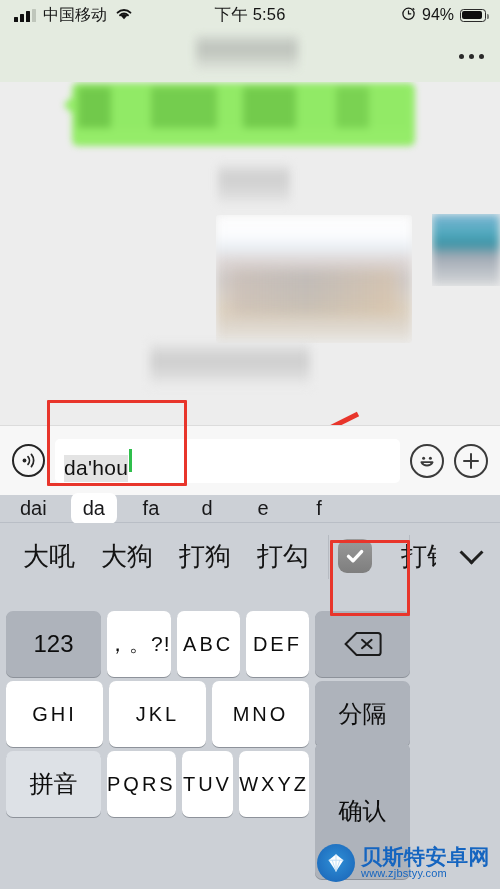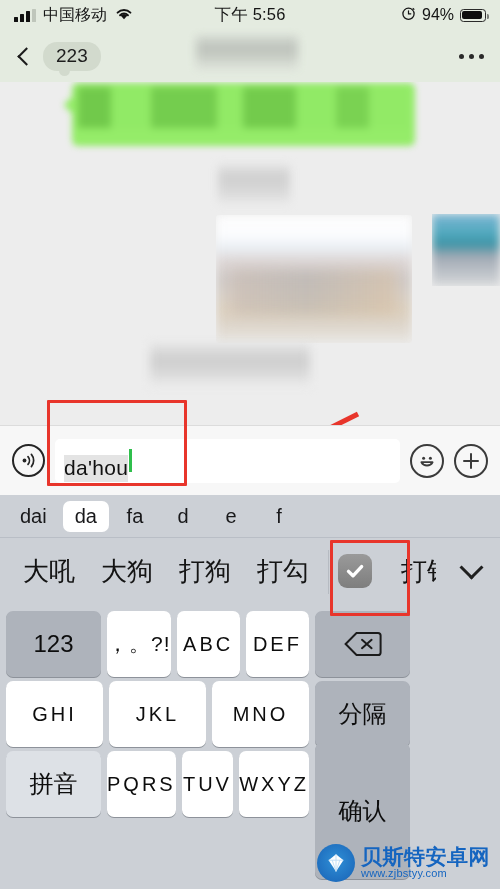--- a/index.html
+++ b/index.html
@@ -182,22 +182,22 @@
     display: flex; align-items: center; justify-content: center;
   }
 
   
   #keyboard {
     position: absolute; top: 495px; left: 0;
     width: 500px; height: 394px;
     background: #ccd0d6;
   }
   #pinyin-row {
-    height: 43px; display: flex; align-items: center;
-    padding: 0 8px; gap: 4px;
+    height: 28px; display: flex; align-items: center;
+    padding: 0 8px; gap: 12px;
     border-bottom: 1px solid #b9bec6;
   }
   .py-item {
     font-size: 20px; color: #18181a;
     padding: 4px 12px; border-radius: 7px;
     min-width: 44px; text-align: center;
   }
   .py-item.active { background: #ffffff; }
   #cand-row {
     height: 66px; display: flex; align-items: center;
@@ -311,24 +311,20 @@
         </svg>
       </span>
       <span>94%</span>
       <span class="battery">
           <span></span>
         </span>
     </div>
   </div>
 
   <div id="nav-bar">
-    <div class="back-wrap">
-      <span class="chev-back"></span>
-      <span class="badge-223">223</span>
-    </div>
     <div class="nav-title-blur"></div>
     <div class="dots-more">
       <i></i>
         <i></i>
         <i></i>
     </div>
   </div>
 
   <div id="chat-area">
     <div class="bubble-green">

